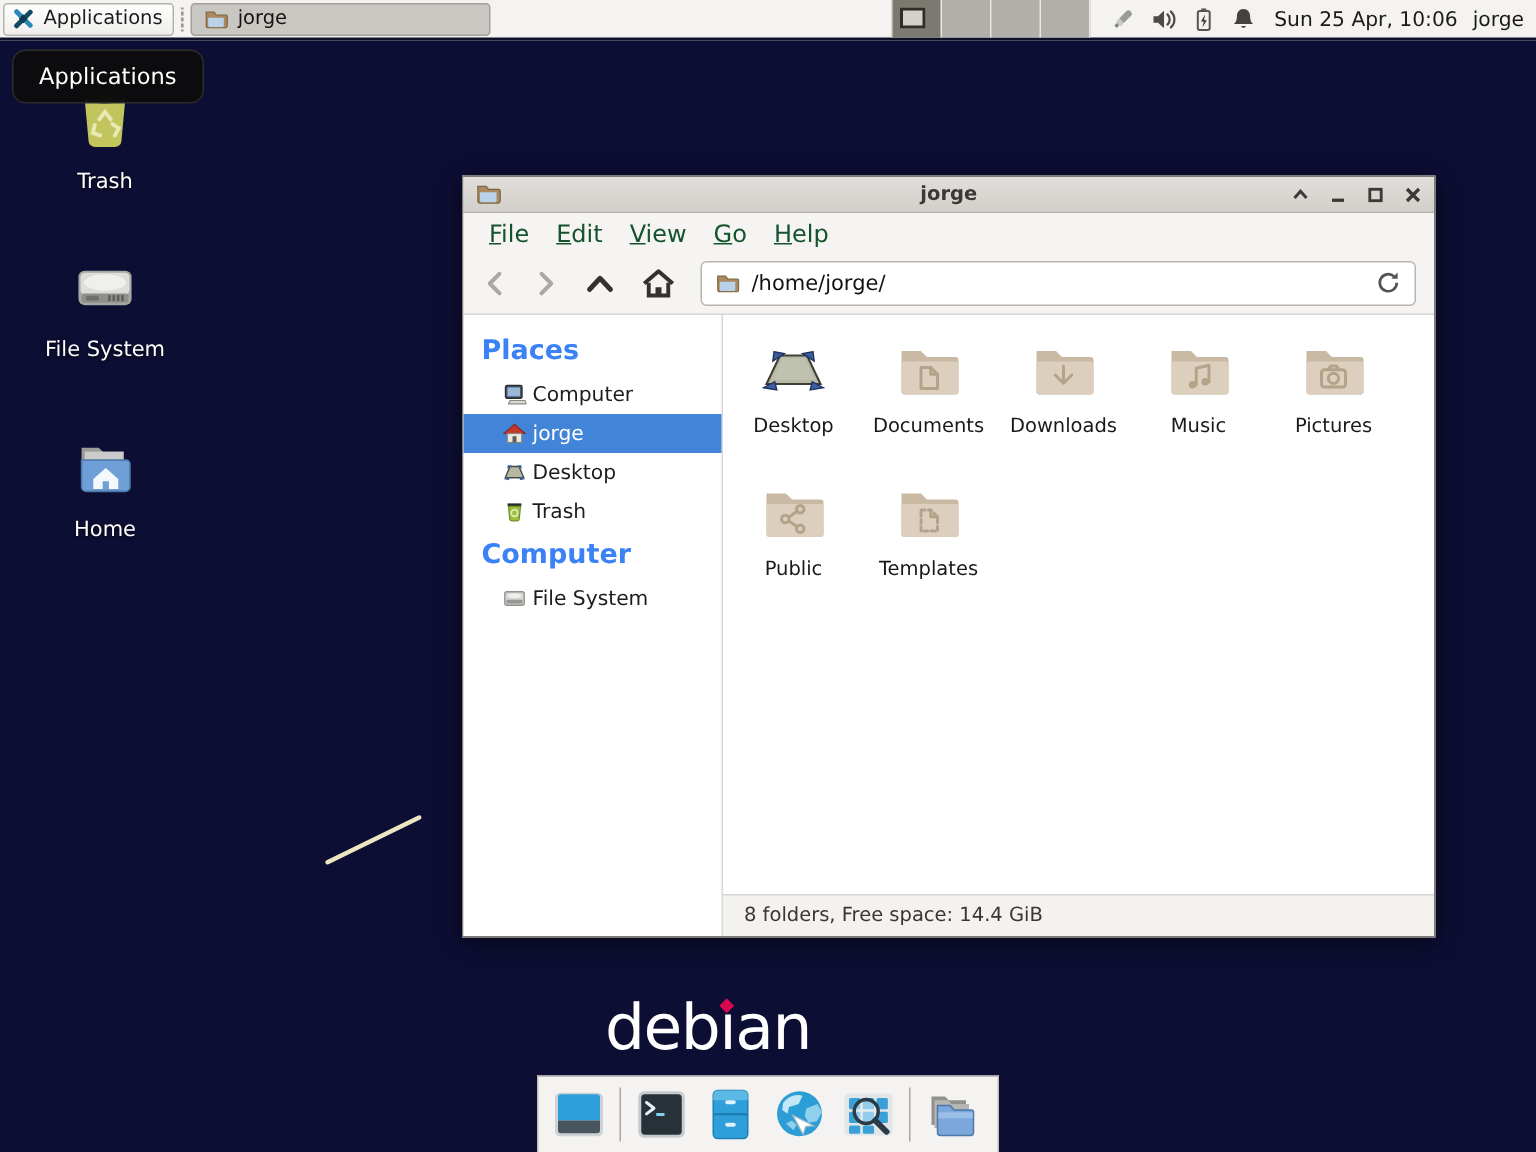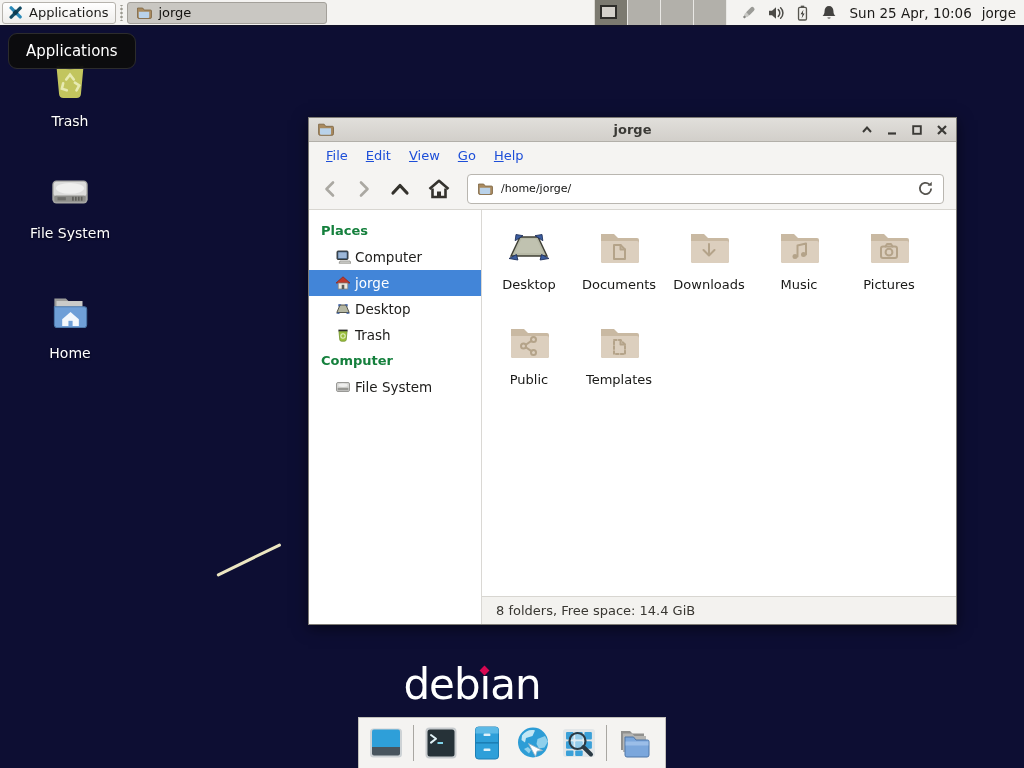--- a/index.html
+++ b/index.html
@@ -52,34 +52,34 @@
   .window { position:absolute; left:308px; top:117px; width:649px; height:508px;
             background:#f5f4f2; border:1px solid #7e7b75; box-shadow:0 3px 14px rgba(0,0,0,.55);
             display:flex; flex-direction:column; z-index:10; }
   .titlebar { height:24px; background:linear-gradient(#e1dfdb,#d2cfca); border-bottom:1px solid #b2afa9;
               display:flex; align-items:center; padding:0 8px; position:relative; flex:none; }
   .title-text { position:absolute; left:0; right:0; text-align:center; font-size:13px; font-weight:bold; color:#3a3935; }
   .win-controls { margin-left:auto; display:flex; align-items:center; gap:13px; z-index:2; }
   .win-controls svg { display:block; }
 
   .menubar { height:26px; background:#f5f4f2; display:flex; align-items:center; padding-left:8px; flex:none; }
-  .menu-item { padding:4px 9px; font-size:13px; color:#1d4ed8; }
+  .menu-item { padding:4px 9px; font-size:16px; color:#14532d; }
   .menu-item .mn { text-decoration:underline; }
 
   .toolbar { height:42px; background:#f5f4f2; border-bottom:1px solid #d8d6d1; display:flex;
              align-items:center; padding:0 12px; gap:16px; flex:none; }
   .tool-ic { display:flex; align-items:center; }
   .pathbar { flex:1; height:30px; background:#ffffff; border:1px solid #b9b6b0; border-radius:4px;
              display:flex; align-items:center; gap:8px; padding:0 9px; }
-  .pathbar input { flex:1; border:none; outline:none; font-size:11px; color:#121210; background:transparent;
+  .pathbar input { flex:1; border:none; outline:none; font-size:14px; color:#121210; background:transparent;
                    font-family:"DejaVu Sans","Liberation Sans",sans-serif; }
 
   .win-body { flex:1; display:flex; min-height:0; }
   .sidebar { width:173px; background:#ffffff; border-right:1px solid #dad8d4; padding-top:8px; flex:none; }
-  .side-header { font-size:13px; font-weight:bold; color:#15803d; padding:5px 12px 6px 12px; }
+  .side-header { font-size:18px; font-weight:bold; color:#3b82f6; padding:5px 12px 6px 12px; }
   .side-item { height:26px; display:flex; align-items:center; gap:4px; padding-left:26px; font-size:13.5px; color:#1e1d1b; }
   .side-item.selected { background:#4285d8; color:#ffffff; }
   .side-item svg { flex:none; display:block; }
 
   .main-pane { flex:1; display:flex; flex-direction:column; min-width:0; }
   .file-grid { flex:1; background:#ffffff; padding:10px 2px; display:grid;
                grid-template-columns:repeat(5,90px); grid-auto-rows:95px; justify-items:center; align-content:start; }
   .file-item { width:88px; display:flex; flex-direction:column; align-items:center; padding-top:4px; }
   .file-item .flabel { margin-top:5px; font-size:13px; color:#191917; white-space:nowrap; }
 

